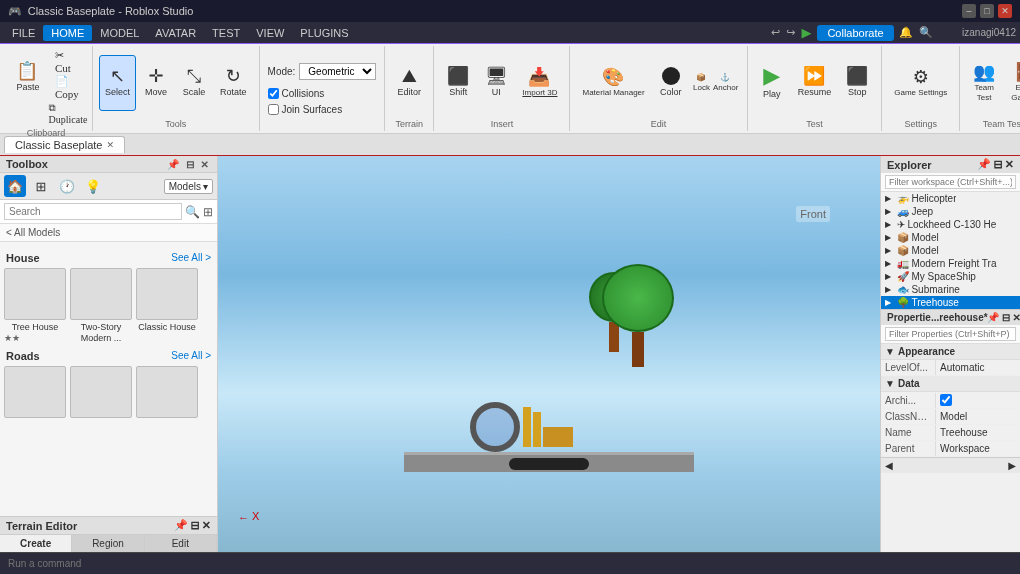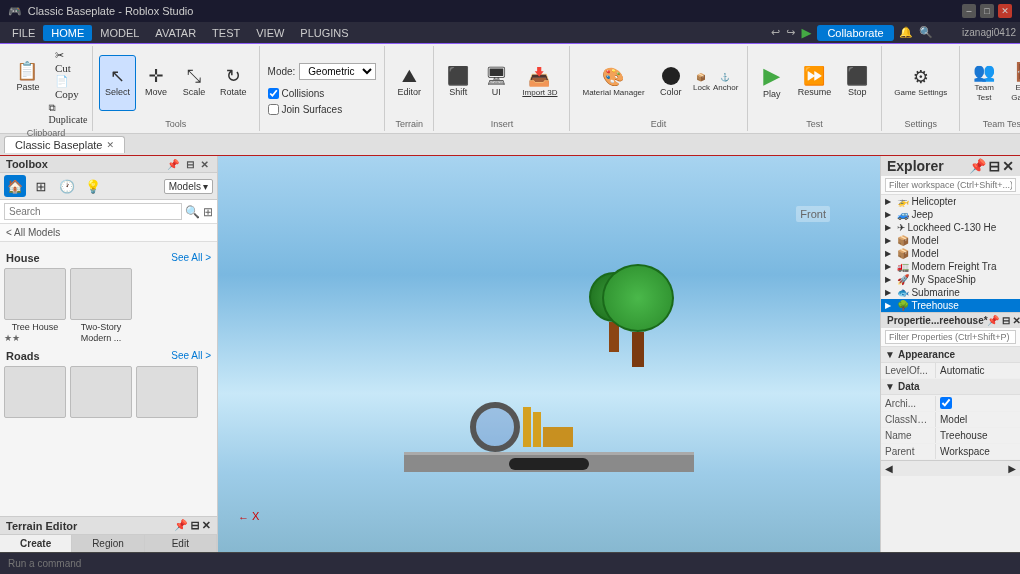--- a/index.html
+++ b/index.html
@@ -88,21 +88,21 @@
     #terrain-tabs .t-tab.active { background: #f0f0f0; font-weight: bold; }
 
     
     #viewport { flex: 1; background: linear-gradient(180deg, #a8d4f0 0%, #7ab8e0 30%, #c8e8f8 60%, #9dcce8 80%, #87b8d0 100%); position: relative; overflow: hidden; }
     
     
     #right-panel { width: 140px; background: #f0f0f0; border-left: 1px solid #ccc; display: flex; flex-direction: column; }
     
     
     #explorer { flex: 0 0 auto; border-bottom: 1px solid #ccc; }
-    #explorer-header { background: #e0e0e0; padding: 2px 6px; display: flex; align-items: center; justify-content: space-between; font-size: 14px; font-weight: bold; }
+    #explorer-header { background: #e0e0e0; padding: 2px 6px; display: flex; align-items: center; justify-content: space-between; font-size: 11px; font-weight: bold; }
     #explorer-header .header-controls { display: flex; gap: 2px; }
     #explorer-search { padding: 2px 4px; background: #fafafa; border-bottom: 1px solid #ddd; }
     #explorer-search input { width: 100%; border: 1px solid #ccc; padding: 1px 3px; font-size: 9px; }
     #explorer-tree { font-size: 10px; max-height: 170px; overflow-y: auto; }
     .tree-item { display: flex; align-items: center; padding: 1px 4px; cursor: pointer; gap: 2px; white-space: nowrap; overflow: hidden; }
     .tree-item.selected { background: #0078d4; color: white; }
     .tree-item .arrow { font-size: 8px; width: 10px; flex-shrink: 0; }
     .tree-item .icon { font-size: 10px; flex-shrink: 0; }
     .tree-item .name { font-size: 10px; overflow: hidden; text-overflow: ellipsis; }
 
@@ -369,20 +369,24 @@
           <div class="img-box house-img1"></div>
           <div class="item-label">Tree House</div>
           <div class="item-rating">
             <span>★★</span>
           </div>
         </div>
         <div class="grid-item">
           <div class="img-box house-img2"></div>
           <div class="item-label">Two-Story Modern ...</div>
         </div>
+        <div class="grid-item">
+          <div class="img-box house-img3"></div>
+          <div class="item-label">Classic House</div>
+        </div>
       </div>
 
       <div class="section-header">
         <span class="section-title">Roads</span>
         <span class="see-all">See All &gt;</span>
       </div>
       <div class="items-grid">
         <div class="grid-item">
           <div class="img-box road-img1"></div>
           <div class="item-label"></div>

